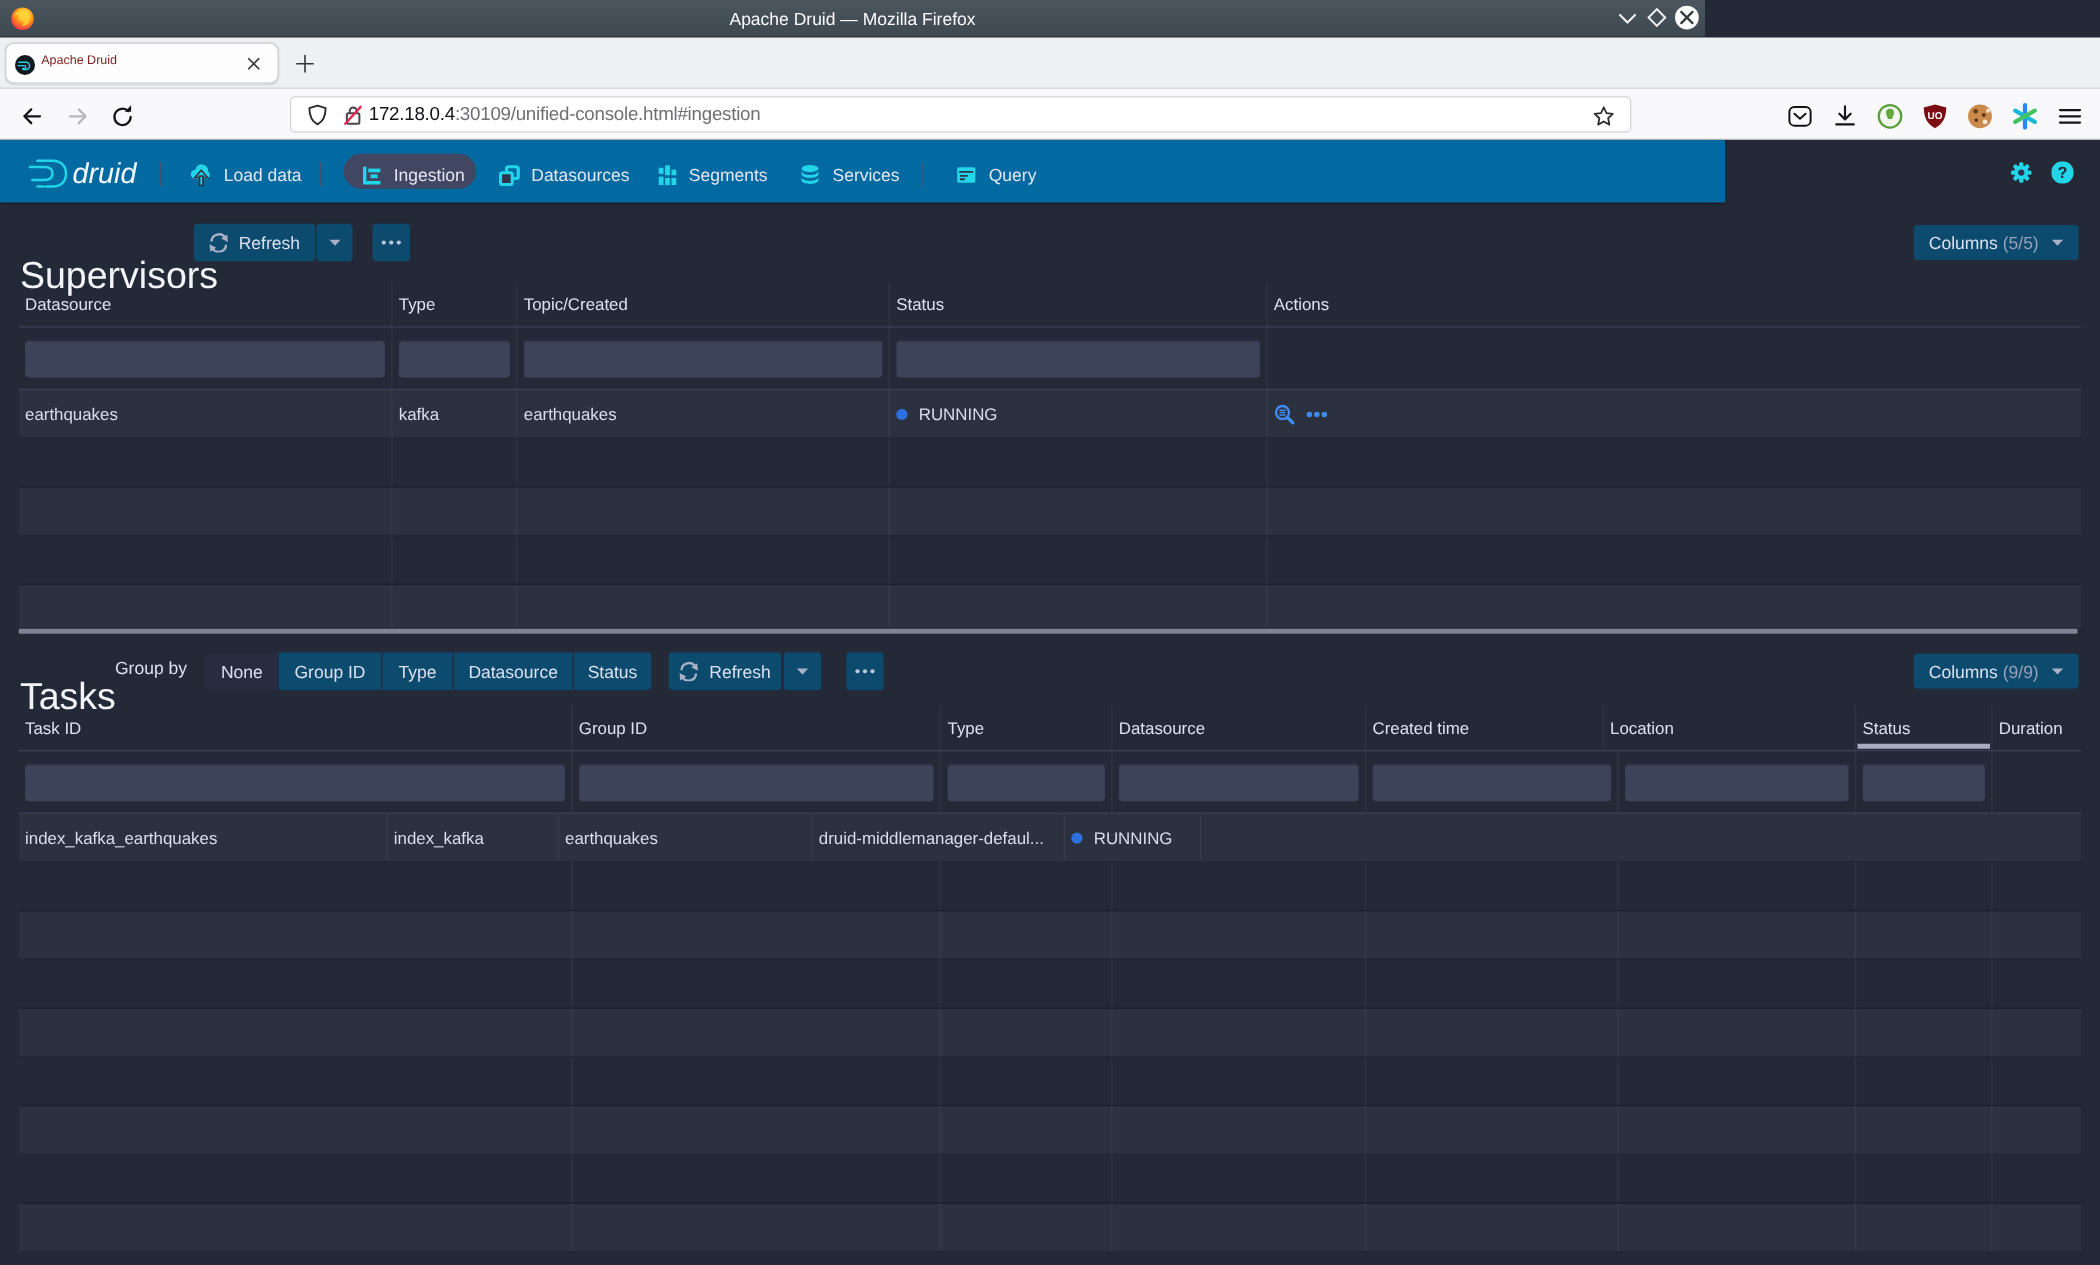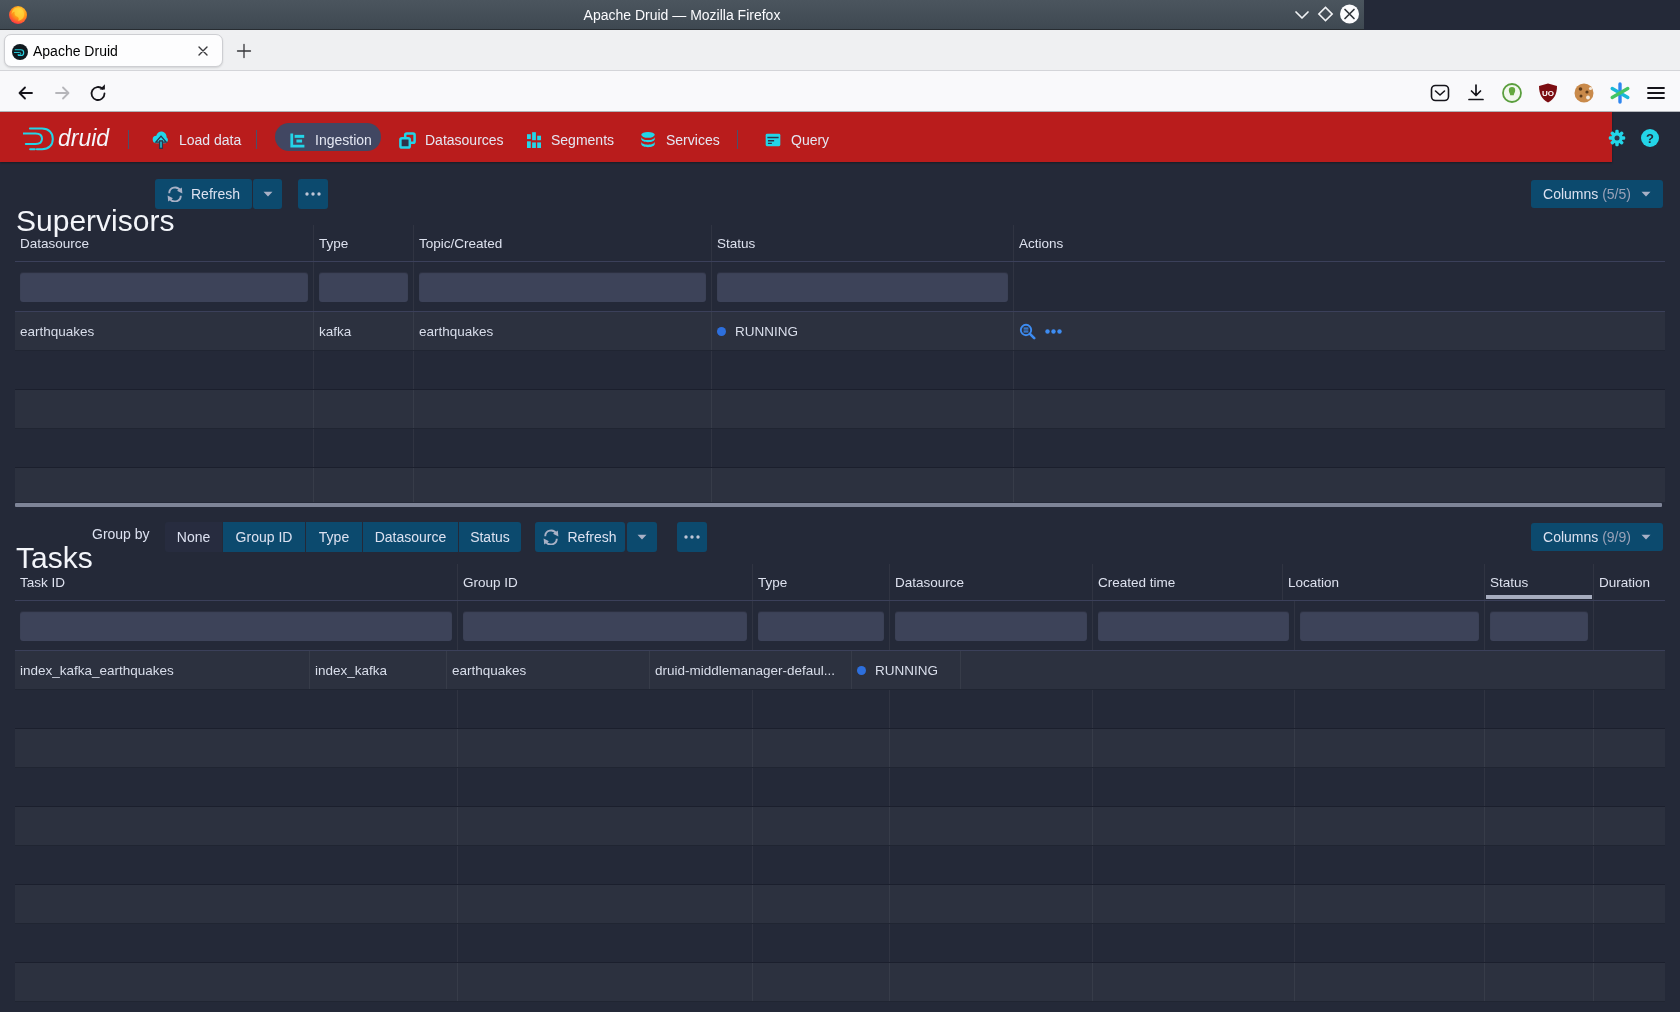--- a/index.html
+++ b/index.html
@@ -14,33 +14,33 @@
   line-height:30px; text-align:center; color:#fbfbfe; font-size:14px; }
 #fxlogo { position:absolute; left:8px; top:5px; width:20px; height:20px; }
 #winbtns { position:absolute; right:0; top:0; height:30px; }
 
 #tabstrip { position:absolute; top:30px; left:0; width:1680px; height:41px;
   background:#eff0f2; border-bottom:1px solid #d4d5d9; }
 #tab { position:absolute; left:4px; top:4px; width:219px; height:33px;
   background:#fdfdfe; border:1px solid #cdced2; border-radius:7px;
   box-shadow:0 1px 2px rgba(0,0,0,0.12); }
 #tab .fav { position:absolute; left:7px; top:9px; width:16px; height:16px; }
-#tab .ttl { position:absolute; left:28px; top:8px; font-size:14px; color:#000000; }
+#tab .ttl { position:absolute; left:28px; top:8px; font-size:10px; color:#7f1d1d; }
 #tab .cls { position:absolute; right:10px; top:7px; width:18px; height:18px; color:#3a3a3e; }
 #newtab { position:absolute; left:236px; top:13px; width:16px; height:16px; }
 
 #toolbar { position:absolute; top:71px; left:0; width:1680px; height:41px;
   background:#f9f9fb; border-bottom:1px solid #b5b8bd; }
 .navbtn { position:absolute; top:8px; width:28px; height:28px; }
 #urlbar { position:absolute; left:232px; top:6px; width:1073px; height:29px;
   background:#ffffff; border:1px solid #d3d4d8; border-radius:4px; }
 
 
 #app { position:absolute; top:112px; left:0; width:1680px; height:900px; background:#242938; }
-#navbar { position:absolute; top:0; left:0; width:1612px; height:50px; background:#b91c1c;
+#navbar { position:absolute; top:0; left:0; width:1380px; height:50px; background:#0369a1;
   box-shadow:0 1px 2px rgba(0,0,0,0.35); }
 .navitem { position:absolute; top:3px; height:50px; display:flex; align-items:center;
   color:#e4e7f2; font-size:14px; }
 .navitem svg { margin-right:9px; }
 .navsep { position:absolute; top:18px; width:1px; height:19px; background:#4a506a; }
 #pill { position:absolute; left:275px; top:11px; width:106px; height:28px;
   background:#414762; border-radius:14px; }
 
 .section-title { position:absolute; color:#f3f5fa; font-size:30px; font-weight:400; letter-spacing:0px;margin-top:21px; }
 
@@ -115,20 +115,34 @@
   <svg class="navbtn" style="left:12px" viewBox="0 0 28 28">
     <path d="M20 14 H8 M13 8.5 L7.5 14 L13 19.5" stroke="#15141a" stroke-width="1.8" fill="none" stroke-linecap="round" stroke-linejoin="round"></path>
   </svg>
   <svg class="navbtn" style="left:48px" viewBox="0 0 28 28">
     <path d="M8 14 H20 M15 8.5 L20.5 14 L15 19.5" stroke="#b6b6ba" stroke-width="1.8" fill="none" stroke-linecap="round" stroke-linejoin="round"></path>
   </svg>
   <svg class="navbtn" style="left:84px" viewBox="0 0 28 28">
     <path d="M20.5 14.5 a6.5 6.5 0 1 1 -1.9 -4.6" stroke="#15141a" stroke-width="1.8" fill="none" stroke-linecap="round"></path>
     <path d="M20.9 5.2 V10.4 H15.7 Z" fill="#15141a"></path>
   </svg>
+  <div id="urlbar">
+    <svg class="abs" style="left:12px;top:5px" width="18" height="18" viewBox="0 0 18 18">
+      <path d="M9 1.5 L15.5 3.5 C15.5 9.5 13.5 14 9 16.5 C4.5 14 2.5 9.5 2.5 3.5 Z" stroke="#2b2b2e" stroke-width="1.5" fill="none" stroke-linejoin="round"></path>
+    </svg>
+    <svg class="abs" style="left:40px;top:5px" width="18" height="18" viewBox="0 0 18 18">
+      <rect x="4.5" y="7.5" width="10" height="8.5" rx="1.2" stroke="#45454a" stroke-width="1.6" fill="none"></rect>
+      <path d="M6.8 7.5 V5.8 a2.8 2.8 0 0 1 5.6 0" stroke="#45454a" stroke-width="1.6" fill="none"></path>
+      <path d="M3.2 16 L15.5 2.5" stroke="#e22850" stroke-width="1.9" stroke-linecap="round"></path>
+    </svg>
+    <div class="abs" style="left:62px;top:5px;font-size:15px;letter-spacing:-0.2px;color:#15141a;">172.18.0.4<span style="color:#6f6f74">:30109/unified-console.html#ingestion</span></div>
+    <svg class="abs" style="right:12px;top:6px" width="18" height="18" viewBox="0 0 18 18">
+      <path d="M9 1.8 L11.2 6.5 L16.3 7.1 L12.5 10.6 L13.5 15.7 L9 13.2 L4.5 15.7 L5.5 10.6 L1.7 7.1 L6.8 6.5 Z" stroke="#2b2b2e" stroke-width="1.4" fill="none" stroke-linejoin="round"></path>
+    </svg>
+  </div>
 
   <svg class="navbtn" style="left:1426px" viewBox="0 0 28 28">
     <rect x="5.5" y="6.5" width="17" height="15" rx="4" stroke="#15141a" stroke-width="1.6" fill="none"></rect>
     <path d="M9.5 12 l4.5 4 l4.5 -4" stroke="#15141a" stroke-width="1.6" fill="none" stroke-linecap="round" stroke-linejoin="round"></path>
   </svg>
   <svg class="navbtn" style="left:1462px" viewBox="0 0 28 28">
     <path d="M14 6 V16 M9.5 12 L14 16.5 L18.5 12" stroke="#15141a" stroke-width="1.7" fill="none" stroke-linecap="round" stroke-linejoin="round"></path>
     <path d="M7 20.5 H21" stroke="#15141a" stroke-width="1.7" stroke-linecap="round"></path>
   </svg>
   <svg class="navbtn" style="left:1498px" viewBox="0 0 28 28">

